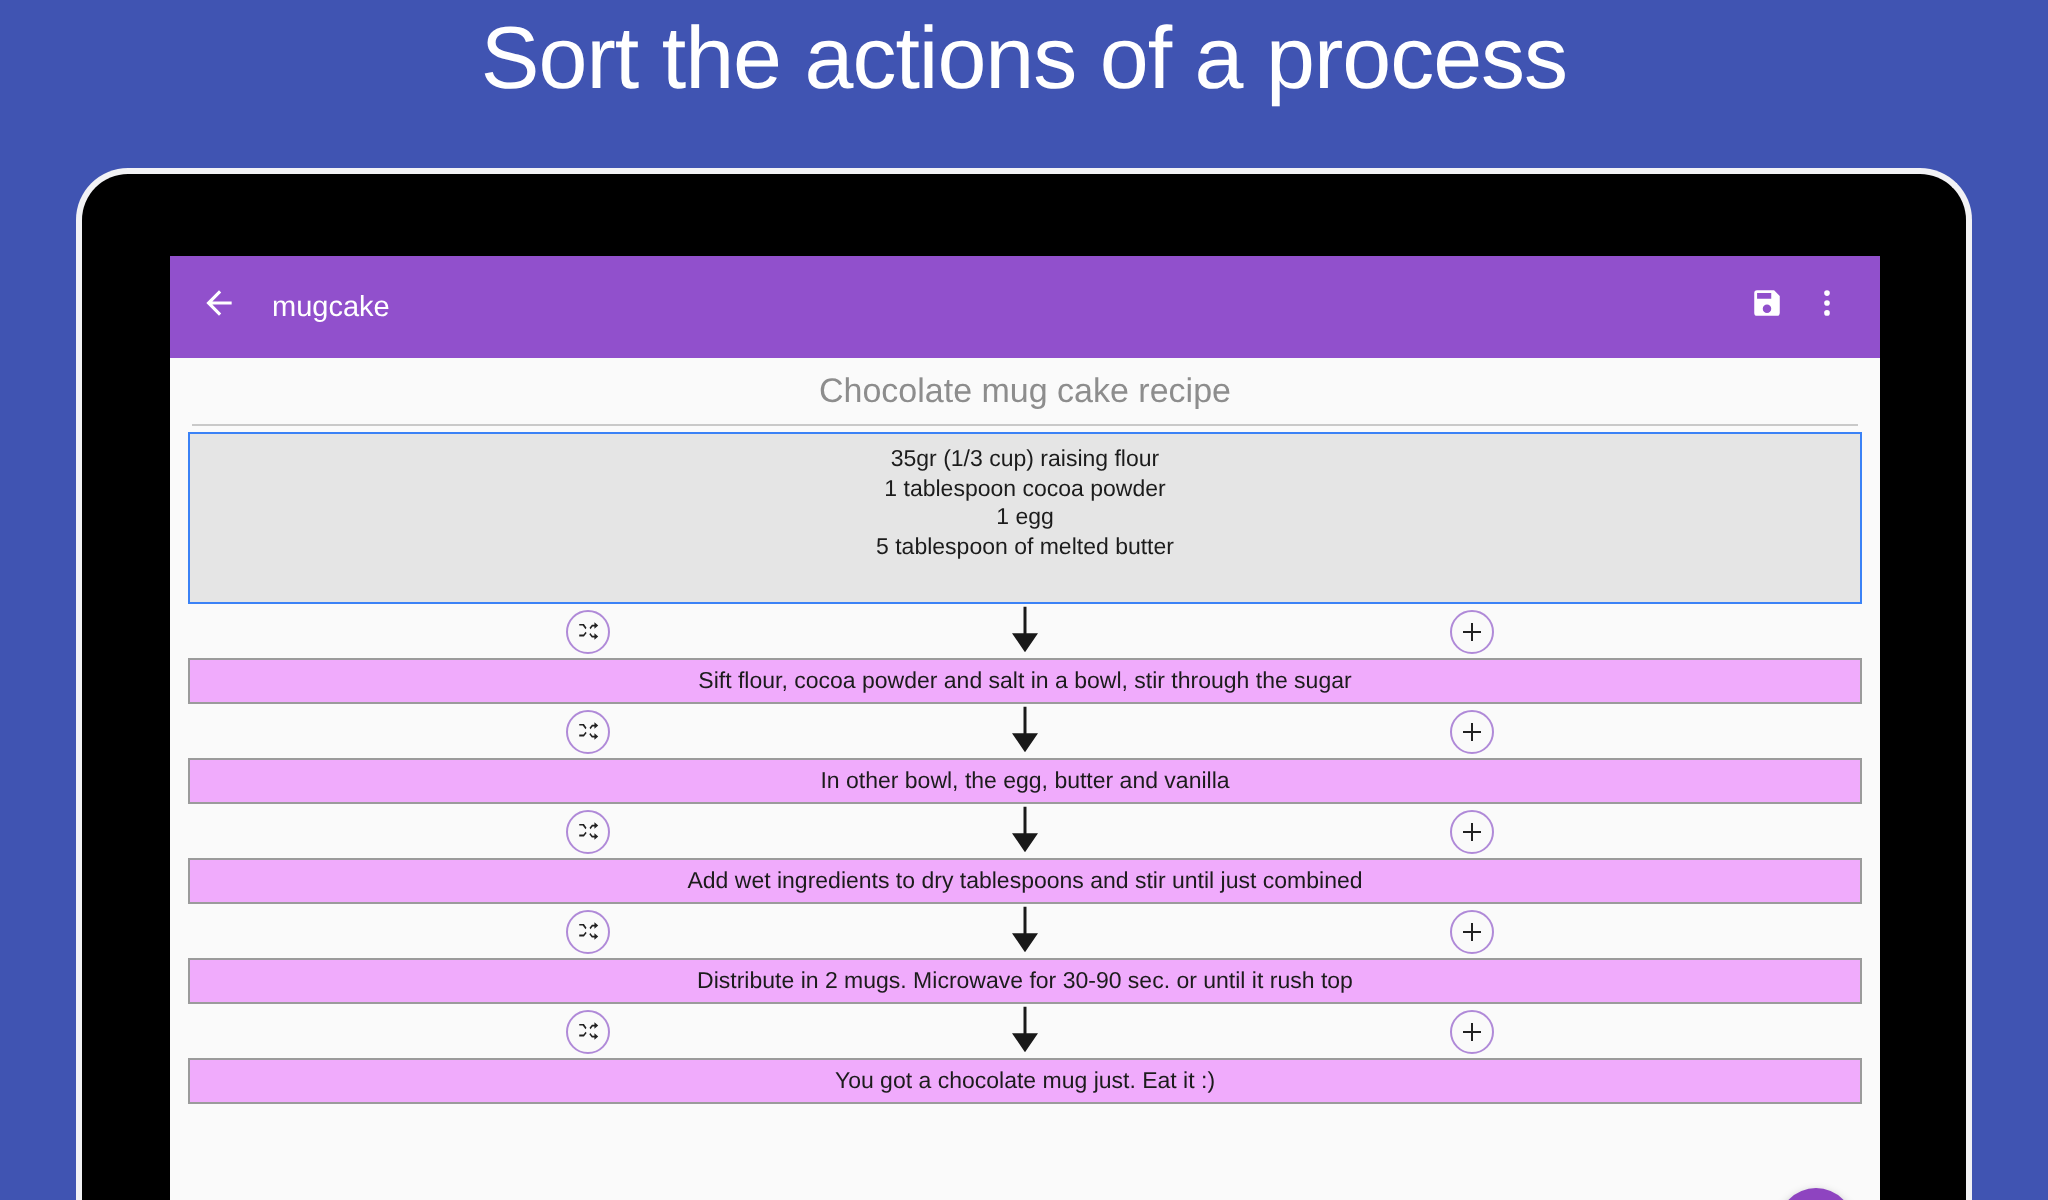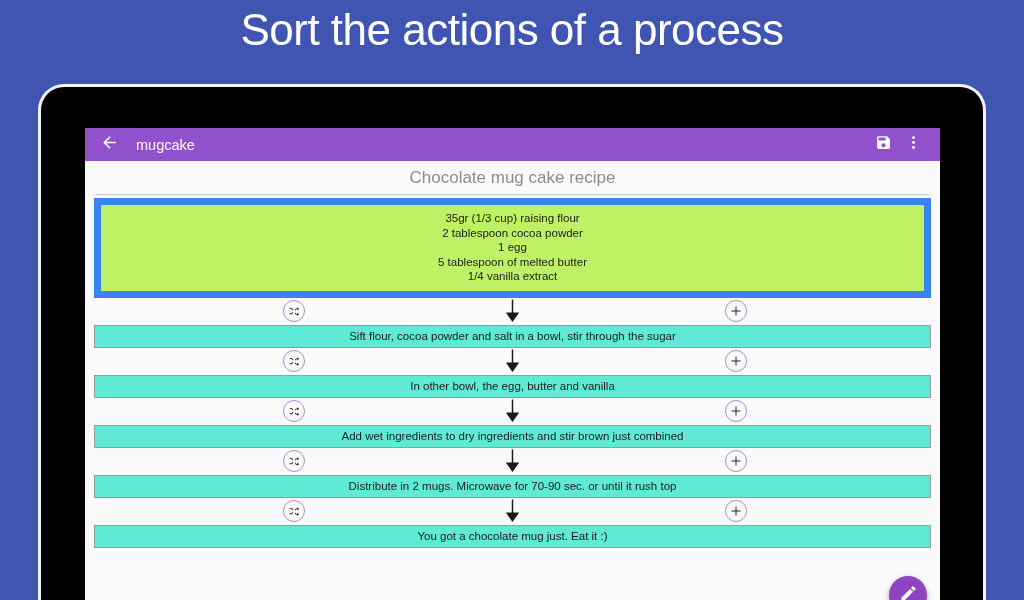--- a/index.html
+++ b/index.html
@@ -54,21 +54,21 @@
     left: 44px;
     top: 41px;
     width: 855px;
     height: 499px;
     background: #fafafa;
     overflow: hidden;
   }
 
   
   .app-toolbar {
-    height: 33px;
+    height: 51px;
     background: #9150CC;
     display: flex;
     align-items: center;
     padding: 0 12px 0 9px;
     position: relative;
   }
   .tb-icon-btn {
     width: 30px; height: 30px;
     display: flex; align-items: center; justify-content: center;
     flex: 0 0 auto;
@@ -97,23 +97,23 @@
     padding: 7px 0 6px;
   }
   .title-divider {
     height: 1px;
     background: #c9c9c9;
     margin: 0 2px 3px;
   }
 
   
   .ingredients-box {
-    background: #bef264;
-    border: 7px solid #3b82f6;
-    padding: 6px 8px 7px;
+    background: #e5e5e5;
+    border: 1px solid #3b82f6;
+    padding: 6px 8px 20px;
     text-align: center;
   }
   .ingredient-line {
     font-size: 11.5px;
     color: #1c1c1c;
     line-height: 14.6px;
     white-space: nowrap;
   }
 
   
@@ -137,21 +137,21 @@
 
   .circle-icon {
     width: 22px; height: 22px;
     border: 1px solid #b08ad8;
     border-radius: 50%;
     display: flex; align-items: center; justify-content: center;
   }
 
   
   .step-box {
-    background: #5eead4;
+    background: #f0abfc;
     border: 1px solid #9b9b9b;
     height: 23px;
     display: flex;
     align-items: center;
     justify-content: center;
   }
   .step-text {
     font-size: 11.5px;
     color: #1c1c1c;
     white-space: nowrap;
@@ -213,24 +213,23 @@
       </div>
     </div>
 
     <div class="app-body">
 
       <div class="recipe-title">Chocolate mug cake recipe</div>
       <div class="title-divider"></div>
 
       <div class="ingredients-box">
         <div class="ingredient-line">35gr (1/3 cup) raising flour</div>
-        <div class="ingredient-line">2 tablespoon cocoa powder</div>
+        <div class="ingredient-line">1 tablespoon cocoa powder</div>
         <div class="ingredient-line">1 egg</div>
         <div class="ingredient-line">5 tablespoon of melted butter</div>
-        <div class="ingredient-line">1/4 vanilla extract</div>
       </div>
 
       <div class="connector-row">
         <div class="conn-slot conn-shuffle">
           <div class="circle-icon">
             <svg width="13" height="13" viewBox="0 0 24 24">
               <path d="M17 3l4 4-4 4V8.5h-2.2L12 12l-2.8 3.5H7V17H3v-2h4v1.2l2.3-2.9L12 10l2.7-3.3L17 4.8V3z" fill="#222" opacity="0"></path>
               <path d="M3 7h3.2l2.6 3.3.9-1.2L7.3 5.5H3V7zm14-3v2.3h-2.3l-2.2 2.8.9 1.2 1.9-2.5H17V10l3.5-3L17 4zm0 10v2.4h-1.8l-2-2.6-.9 1.2 2.3 3h2.4V20l3.5-3-3.5-3zM3 15.5v1.5h4.3l2.5-3.2-.9-1.2-2 2.6H3z" fill="#222"></path>
             </svg>
           </div>
@@ -295,47 +294,47 @@
         <div class="conn-slot conn-plus">
           <div class="circle-icon">
             <svg width="12" height="12" viewBox="0 0 24 24">
               <path d="M11 3h2v18h-2z" fill="#222"></path>
               <path d="M3 11h18v2H3z" fill="#222"></path>
             </svg>
           </div>
         </div>
       </div>
       <div class="step-box">
-        <span class="step-text">Add wet ingredients to dry ingredients and stir brown just combined</span>
-      </div>
-
-      <div class="connector-row">
-        <div class="conn-slot conn-shuffle">
-          <div class="circle-icon">
-            <svg width="13" height="13" viewBox="0 0 24 24">
-              <path d="M3 7h3.2l2.6 3.3.9-1.2L7.3 5.5H3V7zm14-3v2.3h-2.3l-2.2 2.8.9 1.2 1.9-2.5H17V10l3.5-3L17 4zm0 10v2.4h-1.8l-2-2.6-.9 1.2 2.3 3h2.4V20l3.5-3-3.5-3zM3 15.5v1.5h4.3l2.5-3.2-.9-1.2-2 2.6H3z" fill="#222"></path>
-            </svg>
-          </div>
-        </div>
-        <div class="conn-slot conn-arrow">
-          <svg width="13" height="25" viewBox="0 0 14 26">
-            <path d="M7 0v18M7 23L1.5 15h11z" stroke="#1a1a1a" stroke-width="1.6" fill="#1a1a1a"></path>
-          </svg>
-        </div>
-        <div class="conn-slot conn-plus">
-          <div class="circle-icon">
-            <svg width="12" height="12" viewBox="0 0 24 24">
-              <path d="M11 3h2v18h-2z" fill="#222"></path>
-              <path d="M3 11h18v2H3z" fill="#222"></path>
-            </svg>
-          </div>
-        </div>
-      </div>
-      <div class="step-box">
-        <span class="step-text">Distribute in 2 mugs. Microwave for 70-90 sec. or until it rush top</span>
+        <span class="step-text">Add wet ingredients to dry tablespoons and stir until just combined</span>
+      </div>
+
+      <div class="connector-row">
+        <div class="conn-slot conn-shuffle">
+          <div class="circle-icon">
+            <svg width="13" height="13" viewBox="0 0 24 24">
+              <path d="M3 7h3.2l2.6 3.3.9-1.2L7.3 5.5H3V7zm14-3v2.3h-2.3l-2.2 2.8.9 1.2 1.9-2.5H17V10l3.5-3L17 4zm0 10v2.4h-1.8l-2-2.6-.9 1.2 2.3 3h2.4V20l3.5-3-3.5-3zM3 15.5v1.5h4.3l2.5-3.2-.9-1.2-2 2.6H3z" fill="#222"></path>
+            </svg>
+          </div>
+        </div>
+        <div class="conn-slot conn-arrow">
+          <svg width="13" height="25" viewBox="0 0 14 26">
+            <path d="M7 0v18M7 23L1.5 15h11z" stroke="#1a1a1a" stroke-width="1.6" fill="#1a1a1a"></path>
+          </svg>
+        </div>
+        <div class="conn-slot conn-plus">
+          <div class="circle-icon">
+            <svg width="12" height="12" viewBox="0 0 24 24">
+              <path d="M11 3h2v18h-2z" fill="#222"></path>
+              <path d="M3 11h18v2H3z" fill="#222"></path>
+            </svg>
+          </div>
+        </div>
+      </div>
+      <div class="step-box">
+        <span class="step-text">Distribute in 2 mugs. Microwave for 30-90 sec. or until it rush top</span>
       </div>
 
       <div class="connector-row">
         <div class="conn-slot conn-shuffle">
           <div class="circle-icon">
             <svg width="13" height="13" viewBox="0 0 24 24">
               <path d="M3 7h3.2l2.6 3.3.9-1.2L7.3 5.5H3V7zm14-3v2.3h-2.3l-2.2 2.8.9 1.2 1.9-2.5H17V10l3.5-3L17 4zm0 10v2.4h-1.8l-2-2.6-.9 1.2 2.3 3h2.4V20l3.5-3-3.5-3zM3 15.5v1.5h4.3l2.5-3.2-.9-1.2-2 2.6H3z" fill="#222"></path>
             </svg>
           </div>
         </div>

